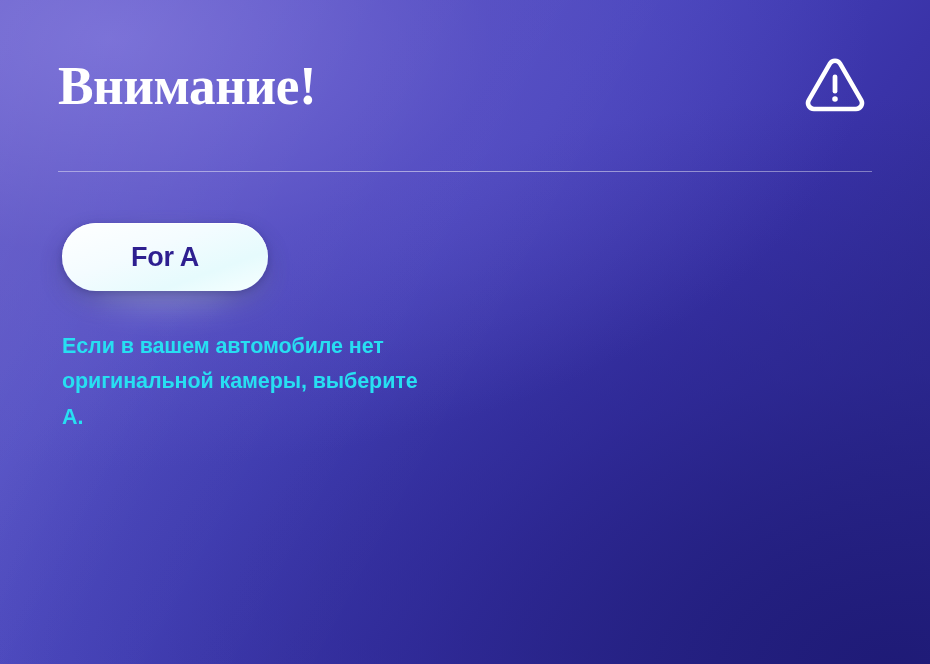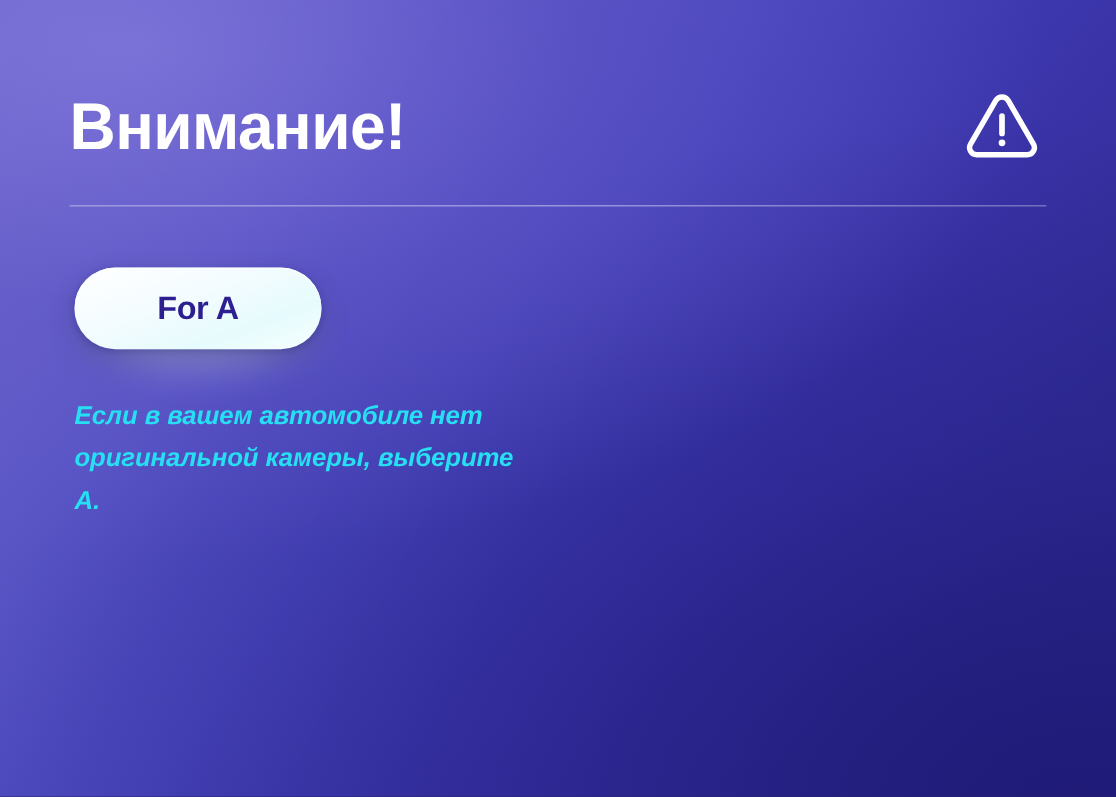--- a/index.html
+++ b/index.html
@@ -33,25 +33,26 @@
     position: relative;
     z-index: 2;
     height: 100%;
   }
 
   
   .header {
     position: absolute;
     left: 58px;
     right: 58px;
-    top: 64px;
+    top: 44px;
     height: 82px;
     display: flex;
     align-items: center;
     justify-content: space-between;
+    font-family: Liberation Serif, serif;
   }
 
   .page-title {
     font-size: 55px;
     line-height: 1;
     font-weight: 700;
     color: #ffffff;
     letter-spacing: -0.5px;
     white-space: nowrap;
     margin: 0;
@@ -145,21 +146,20 @@
     font-size: 21.5px;
     font-weight: 700;
     line-height: 1.64;
     color: #27dff2;
     margin: 0 0 8px 0;
     letter-spacing: -0.1px;
   }
 
   .para:last-child {
     margin-bottom: 0;
-    font-style: italic;
   }
 </style>
 </head>
 <body>
 
 <div class="screen">
   <div class="content">
 
     <div class="header">
       <h1 class="page-title">Внимание!</h1>

